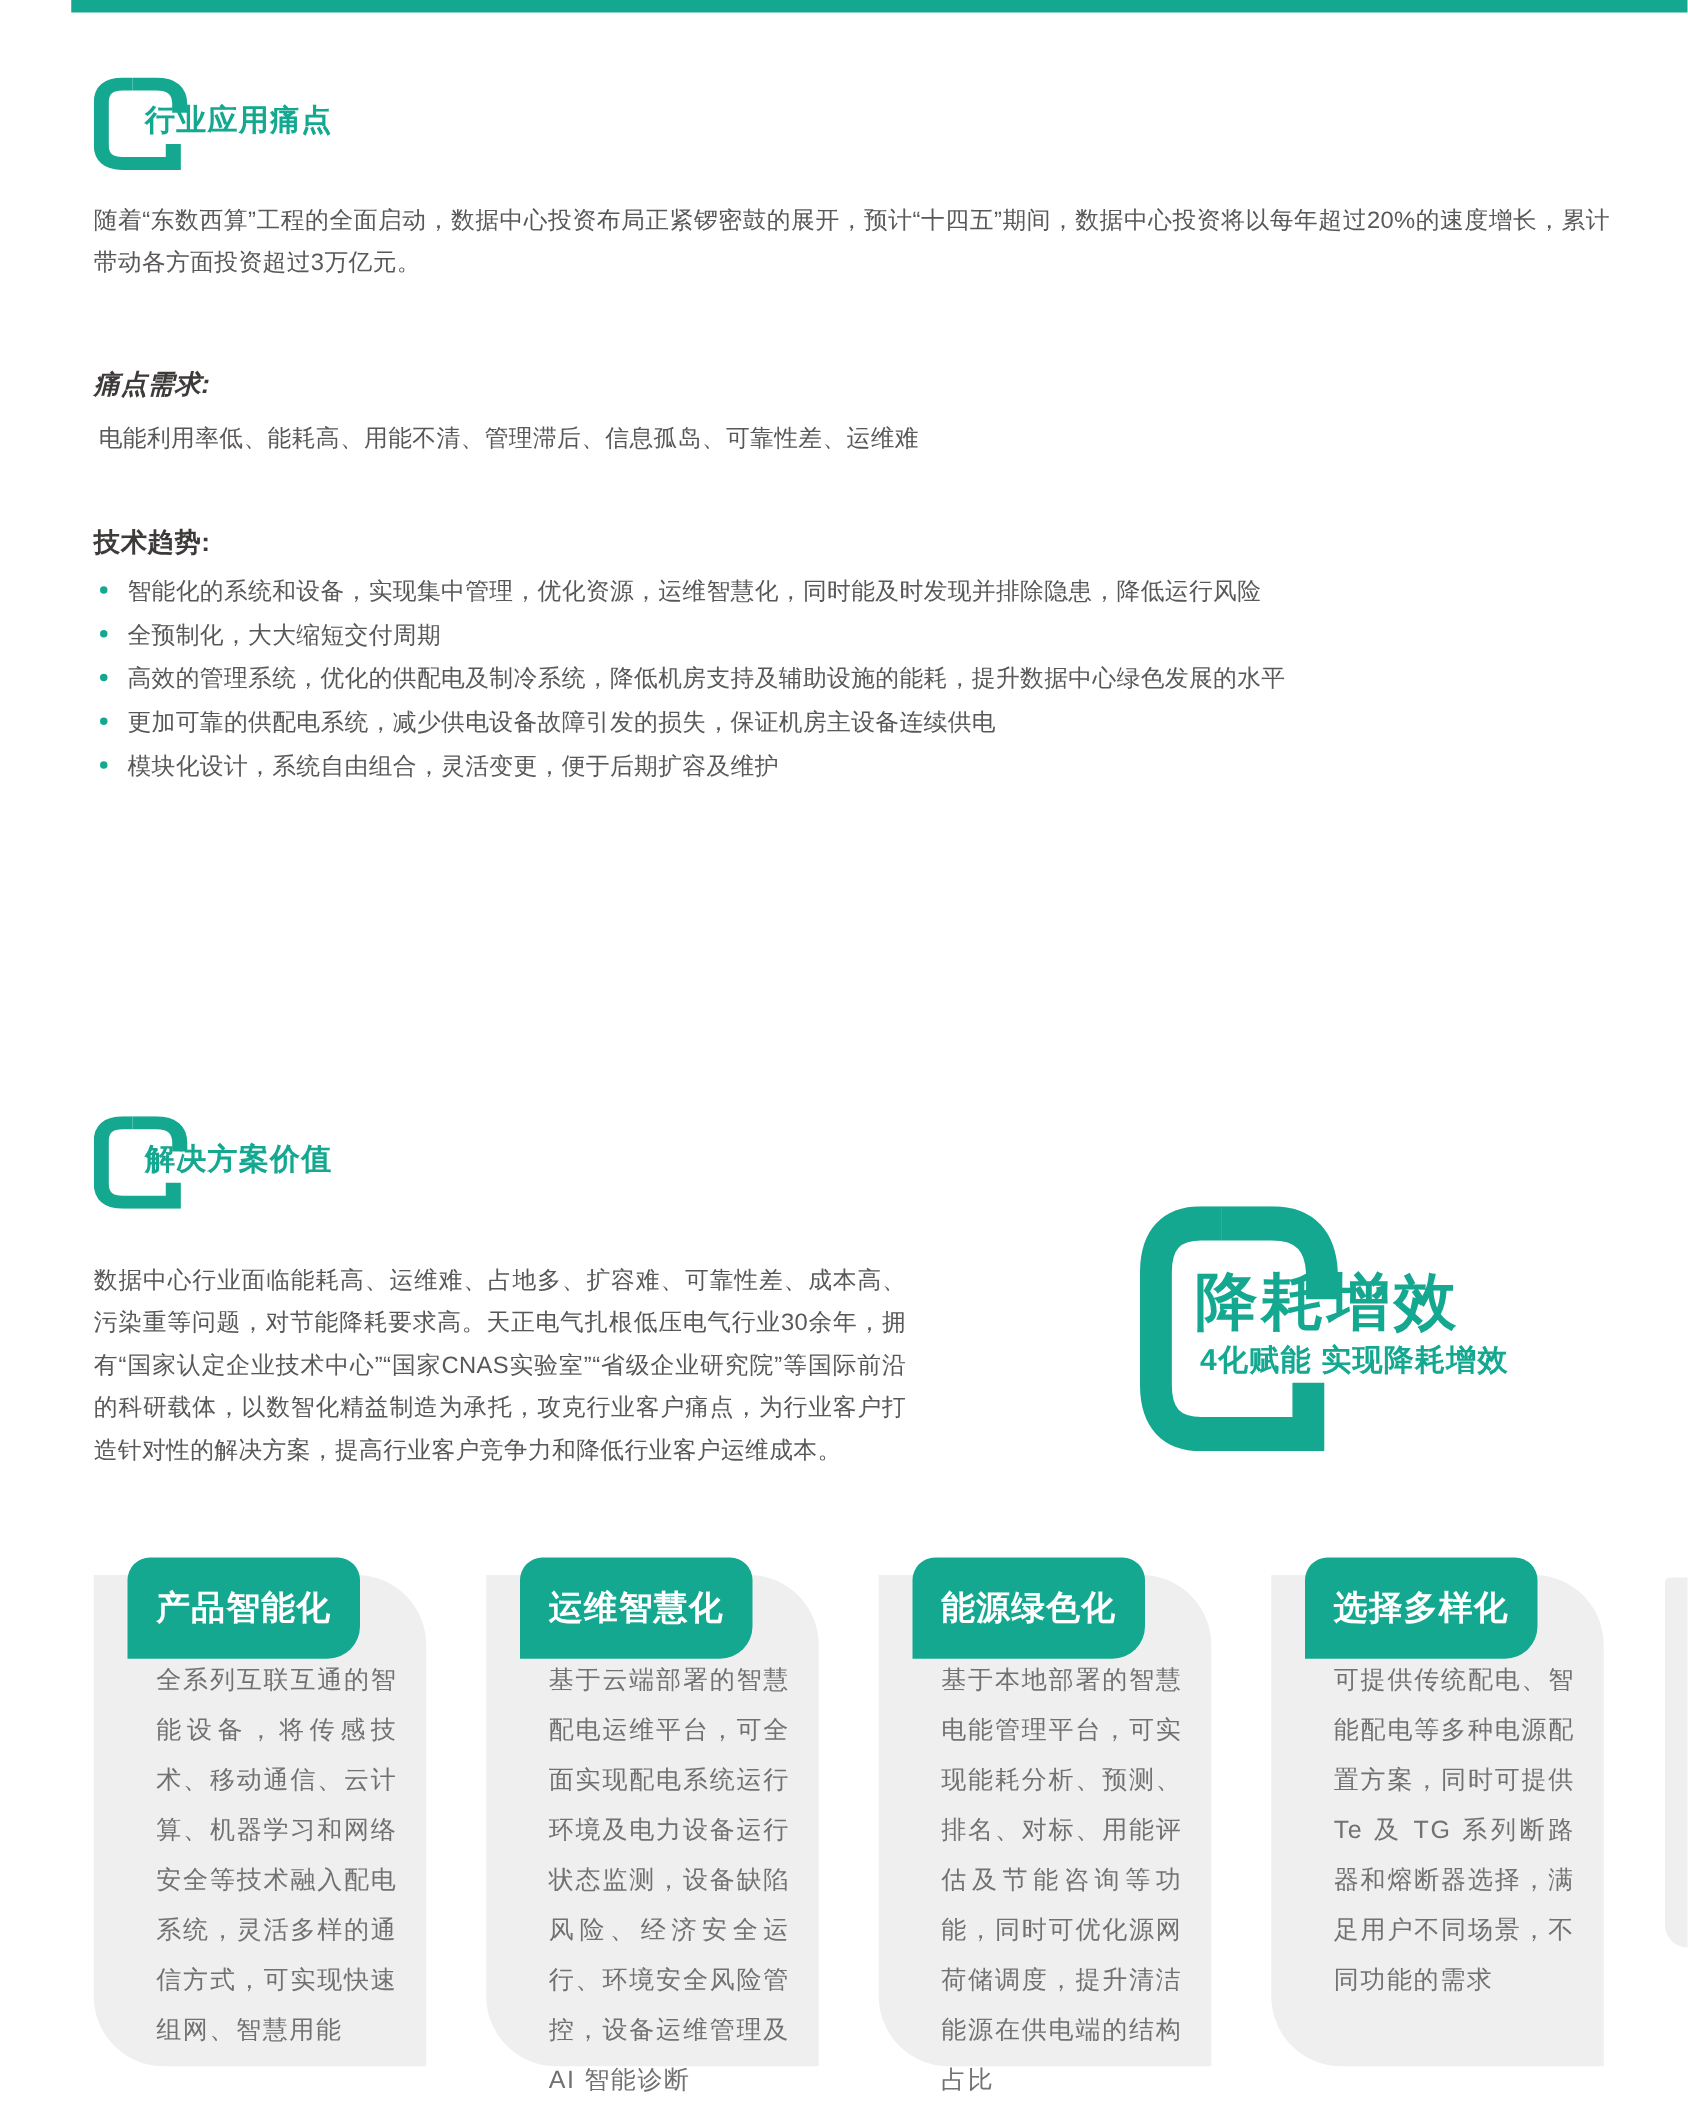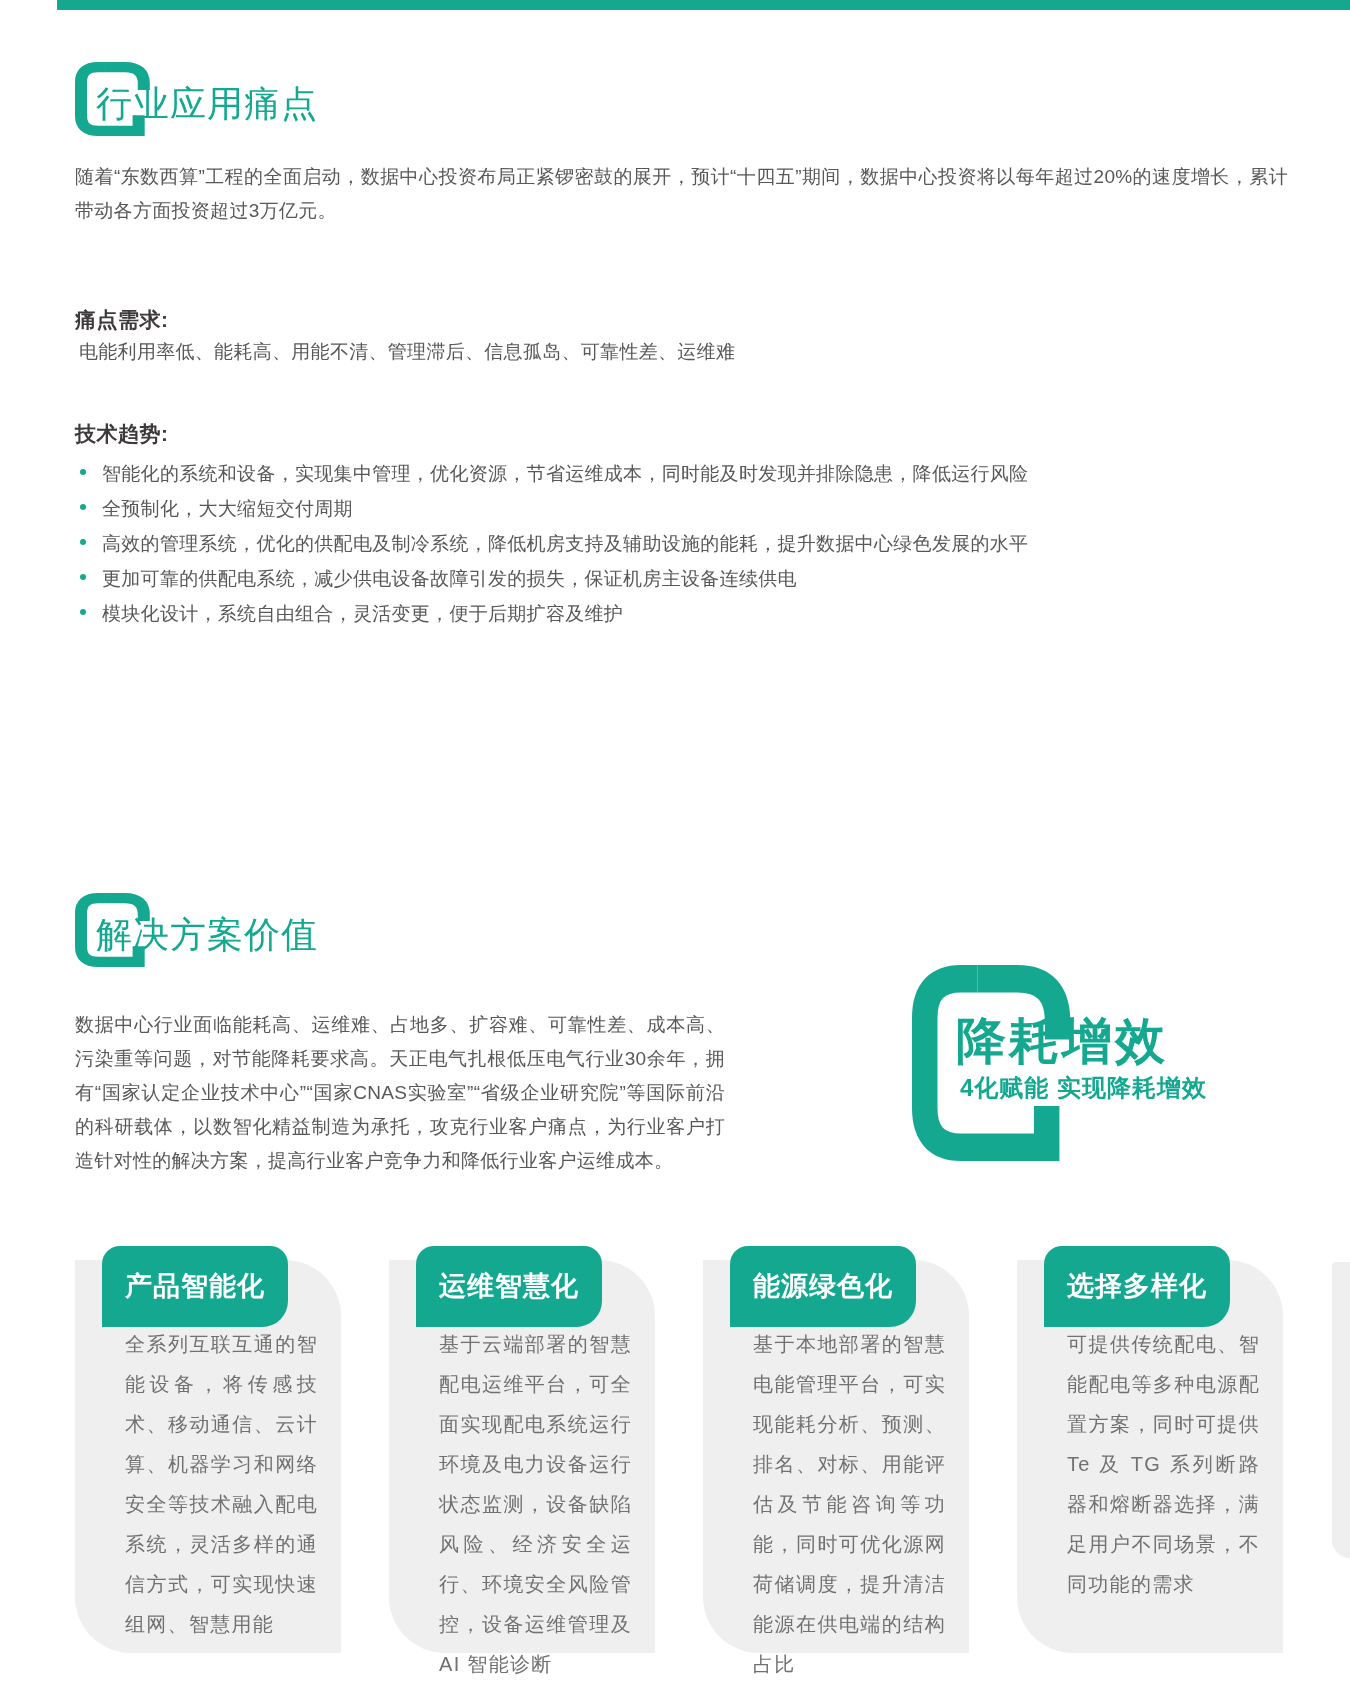--- a/index.html
+++ b/index.html
@@ -10,21 +10,21 @@
   }
   .abs{position:absolute;}
 
   
   .top-bar{left:57px;top:0;width:1293px;height:10px;background:#14a890;}
 
   
   .bracket-icon path{stroke:#14a890;fill:none;}
 
   .sec-title{
-    font-size:36px;font-weight:normal;color:#14a890;letter-spacing:1px;white-space:nowrap;
+    font-size:24px;font-weight:bold;color:#14a890;letter-spacing:1px;white-space:nowrap;margin-left:20px;
   }
 
   .body-text{
     font-size:19px;line-height:34px;color:#595757;letter-spacing:0.3px;text-align:justify;
   }
   .sub-heading{
     font-size:21px;font-weight:bold;color:#3e3a39;letter-spacing:0.5px;white-space:nowrap;
   }
 
   .trend-list{left:78px;top:456px;width:1100px;}
@@ -75,29 +75,29 @@
 <div class="abs top-bar"></div>
 
 <svg class="abs bracket-icon" style="left:75px;top:62px;" width="86" height="74" viewBox="0 0 100 100" preserveAspectRatio="none">
   <path d="M 36 7 L 27 7 Q 7 7 7 27 L 7 73 Q 7 93 27 93 L 74 93 L 74 72" stroke-width="14"></path>
   <path d="M 36 7 L 58 7 Q 80 7 80 29 L 80 38" stroke-width="14"></path>
 </svg>
 <div class="abs sec-title" style="left:96px;top:80px;">行业应用痛点</div>
 
 <div class="abs body-text" style="left:75px;top:160px;width:1213px;">随着“东数西算”工程的全面启动，数据中心投资布局正紧锣密鼓的展开，预计“十四五”期间，数据中心投资将以每年超过20%的速度增长，累计带动各方面投资超过3万亿元。</div>
 
-<div class="abs sub-heading" style="left:75px;top:306px;">痛点需求:</div>
+<div class="abs sub-heading" style="left:75px;top:293px;font-style:italic;">痛点需求:</div>
 <div class="abs body-text" style="left:79px;top:335px;width:1150px;">电能利用率低、能耗高、用能不清、管理滞后、信息孤岛、可靠性差、运维难</div>
 
 <div class="abs sub-heading" style="left:75px;top:420px;">技术趋势:</div>
 
 <div class="abs trend-list">
   <div class="trend-item">
     <span class="trend-dot"></span>
-    <span class="trend-text">智能化的系统和设备，实现集中管理，优化资源，节省运维成本，同时能及时发现并排除隐患，降低运行风险</span>
+    <span class="trend-text">智能化的系统和设备，实现集中管理，优化资源，运维智慧化，同时能及时发现并排除隐患，降低运行风险</span>
   </div>
   <div class="trend-item">
     <span class="trend-dot"></span>
     <span class="trend-text">全预制化，大大缩短交付周期</span>
   </div>
   <div class="trend-item">
     <span class="trend-dot"></span>
     <span class="trend-text">高效的管理系统，优化的供配电及制冷系统，降低机房支持及辅助设施的能耗，提升数据中心绿色发展的水平</span>
   </div>
   <div class="trend-item">

